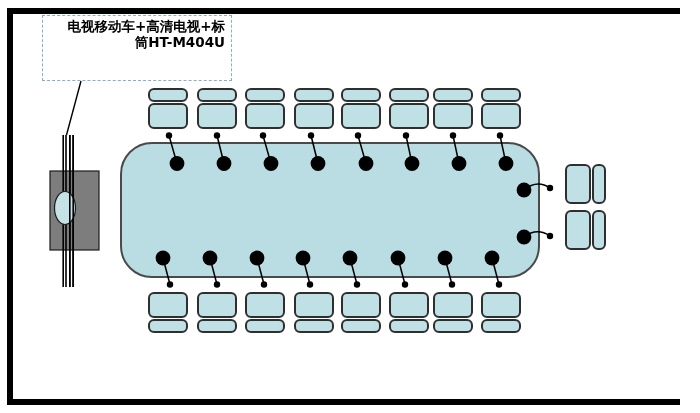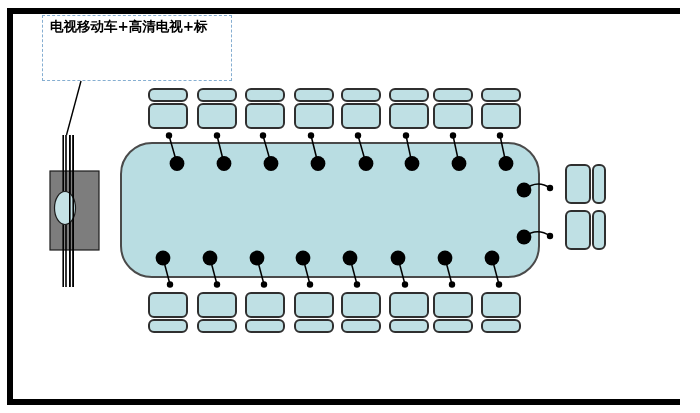--- a/index.html
+++ b/index.html
@@ -1,18 +1,19 @@
 <!DOCTYPE html>
 <html style="--frame: #000000; --table-fill: #b9dde2; --seat-fill: #bfe0e4; --table-border: #4a4a4a; --chair-border: #2f2f2f; --label-border: #85aed1; --label-text: #000000;"><head>
 <meta charset="utf-8">
 <style>
   html,body{margin:0;padding:0;background:#ffffff;}
   .page{
     position:relative;width:680px;height:413px;background:#ffffff;overflow:hidden;
     font-family:"DejaVu Sans","Liberation Sans",sans-serif;
+    text-align:right;
   }
   .frame{
     position:absolute;left:7px;top:8px;width:691px;height:397px;
     border:6px solid var(--frame,#000);box-sizing:border-box;background:#ffffff;
   }
   .label-box{
     position:absolute;left:42px;top:15px;width:190px;height:66px;box-sizing:border-box;
     border:1px dashed var(--label-border,#85aed1);
     padding:3px 6px 2px 7px;
     color:var(--label-text,#000);
@@ -42,20 +43,21 @@
   #overlay{position:absolute;left:0;top:0;width:700px;height:413px;pointer-events:none;}
 </style>
 </head>
 <body>
 
 <div class="page">
   <div class="frame"></div>
 
   <div class="label-box">
     <span class="label-line">电视移动车+高清电视+标</span>
+    <span class="label-line">筒HT-M404U</span>
   </div>
 
   <div class="conf-table"></div>
 
   <div id="chairs">
       <div class="chair up" style="left: 148px; top: 88px;">
         <div class="part back"></div>
         <div class="part seat"></div>
       </div>
       <div class="chair up" style="left: 197px; top: 88px;">

